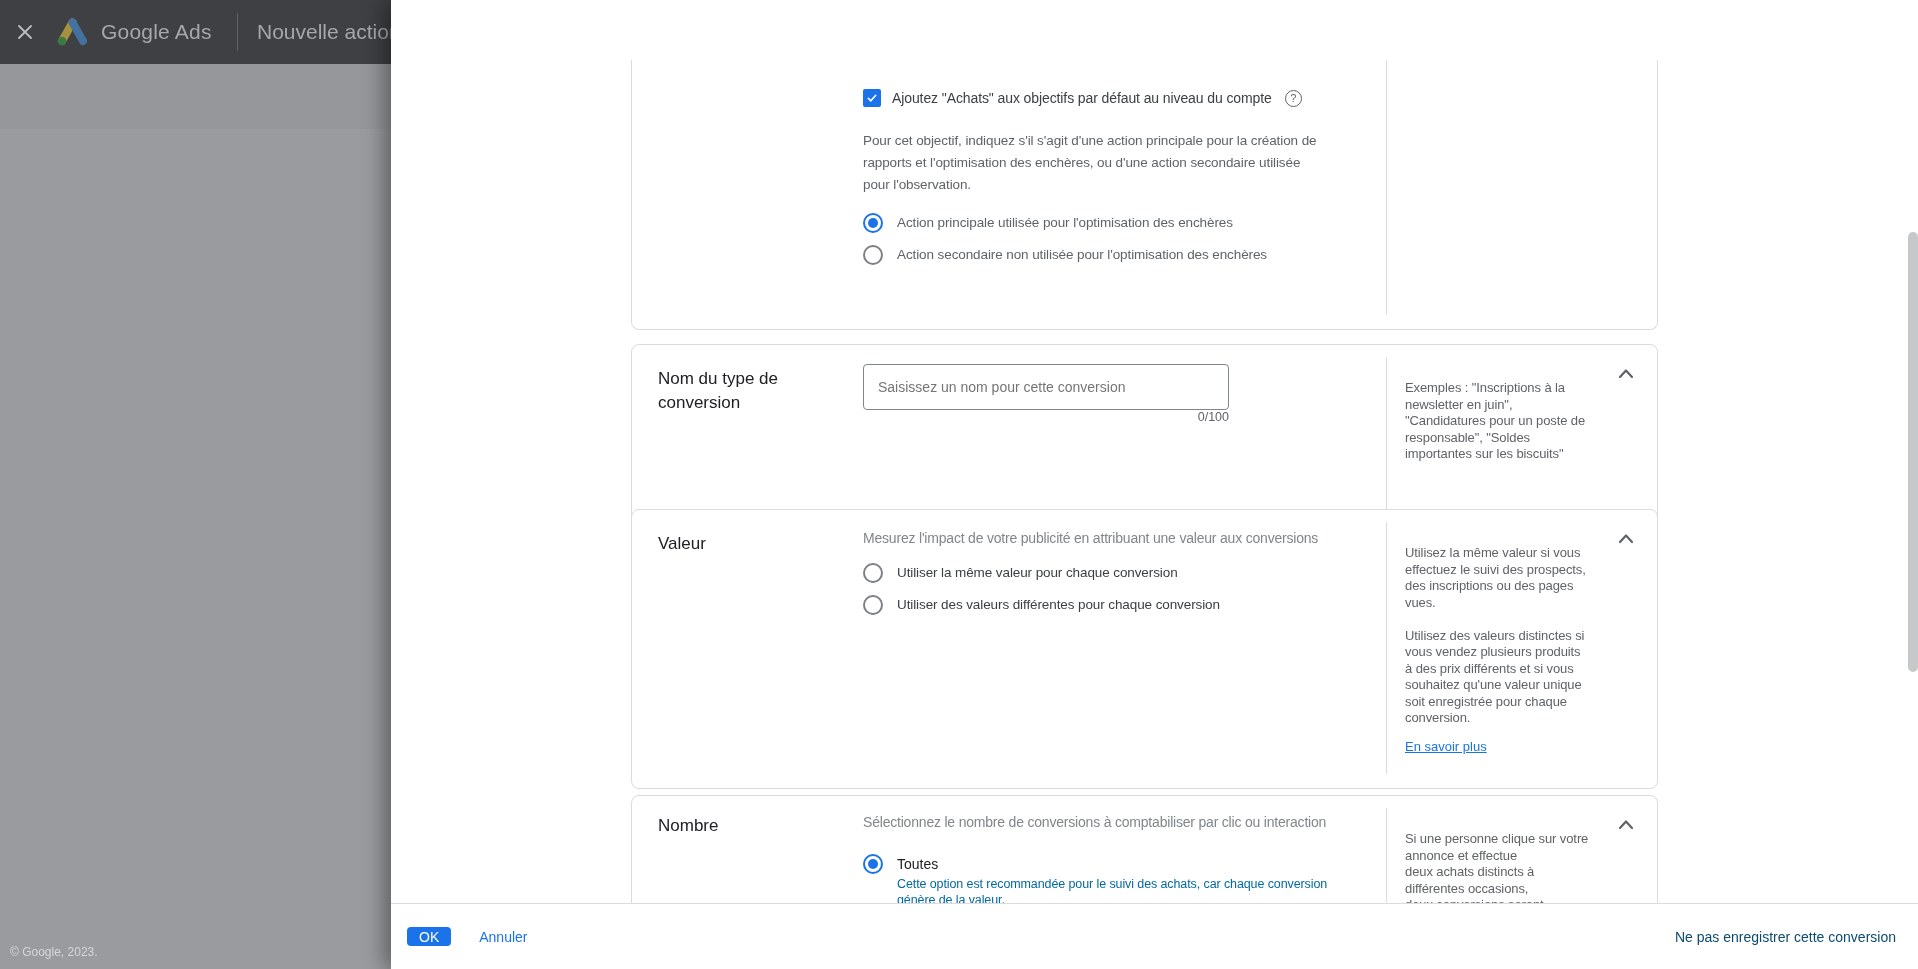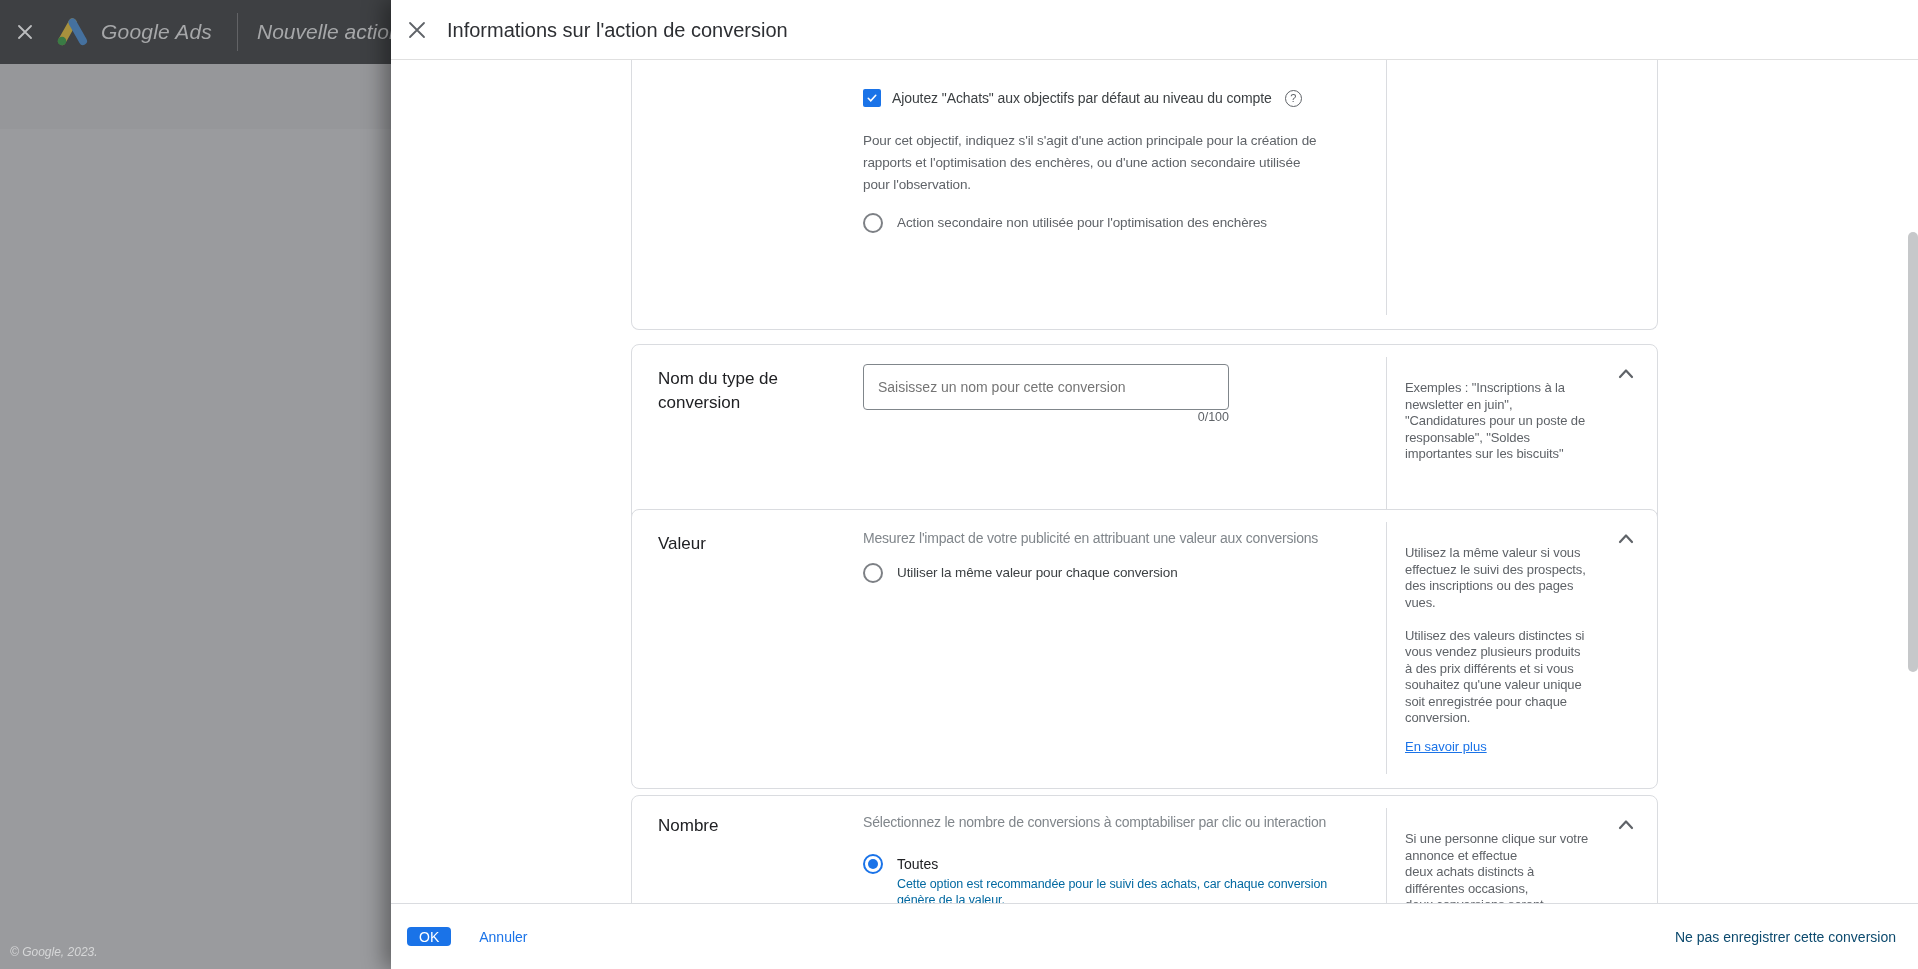--- a/index.html
+++ b/index.html
@@ -1,19 +1,19 @@
 <!DOCTYPE html>
 <html><head>
 <meta charset="utf-8">
 <style>
   * { margin:0; padding:0; box-sizing:border-box; }
   html,body { width:1918px; height:969px; overflow:hidden; font-family:"Liberation Sans", sans-serif; background:#fff; }
 
   
-  .backdrop { position:absolute; left:0; top:0; width:391px; height:969px; background:#9a9b9e;font-style:italic; }
+  .backdrop { position:absolute; left:0; top:0; width:391px; height:969px; background:#9a9b9e; }
   .topbar { position:absolute; left:0; top:0; width:100%; height:64px; background:#3e4043; overflow:hidden; }
   .topbar-close { position:absolute; left:18px; top:25px; width:14px; height:14px; }
   .brand-logo { position:absolute; left:55px; top:17px; }
   .brand-text { position:absolute; left:101px; top:0; line-height:64px; font-size:21px; color:#a6a7a9; letter-spacing:0.2px; white-space:nowrap; }
   .topbar-divider { position:absolute; left:237px; top:13px; width:1px; height:38px; background:#626366; }
   .topbar-pagetitle { position:absolute; left:257px; top:0; width:134px; line-height:64px; font-size:21px; color:#a6a7a9; white-space:nowrap; overflow:hidden; }
 
   .stepbar { position:absolute; left:0; top:64px; width:100%; height:65px; background:#96979a; overflow:hidden; }
   .step1-label { position:absolute; left:60px; top:64px; line-height:65px; font-size:14px; color:#2a2c2f; white-space:nowrap; }
 
@@ -107,46 +107,44 @@
 
     <div class="step1-label">Ajouter des actions de conversion</div>
 
   </div>
 
   <div class="copyright">© Google, 2023.</div>
 </div>
 
 <div class="modal">
 
-  <div class="modal-header">
-    <svg class="modal-close" viewBox="0 0 18 18">
-      <path d="M2 2 L16 16 M16 2 L2 16" stroke="#5f6368" stroke-width="1.8" stroke-linecap="round"></path>
-    </svg>
-    <div class="modal-title">Informations sur l'action de conversion</div>
-  </div>
 
   <div class="modal-body">
 
     <div class="card card-1">
       <div class="col-label"></div>
       <div class="col-main goal-main">
         <div class="checkbox-row">
           <span class="checkbox">
             <svg width="12" height="12" viewBox="0 0 24 24">
               <path d="M4.5 12.5l5 5 10-11" stroke="#fff" stroke-width="3.2" fill="none" stroke-linecap="round"></path>
             </svg>
           </span>
           <span class="checkbox-label">Ajoutez "Achats" aux objectifs par défaut au niveau du compte</span>
           <span class="help-circle">?</span>
         </div>
         <div class="goal-desc preline">Pour cet objectif, indiquez s'il s'agit d'une action principale pour la création de
 rapports et l'optimisation des enchères, ou d'une action secondaire utilisée
 pour l'observation.</div>
         <div class="radio-group">
           <div class="radio-row">
+            <span class="radio sel"></span>
+            <span class="radio-label">Action principale utilisée pour l'optimisation des enchères</span>
+          </div>
+          <div class="radio-row">
             <span class="radio"></span>
             <span class="radio-label">Action secondaire non utilisée pour l'optimisation des enchères</span>
           </div>
         </div>
       </div>
       <div class="col-help"></div>
     </div>
 
     <div class="card card-2">
       <div class="col-label">
@@ -172,20 +170,24 @@
     <div class="card card-3">
       <div class="col-label">
         <div class="section-label">Valeur</div>
       </div>
       <div class="col-main value-main">
         <div class="section-desc">Mesurez l'impact de votre publicité en attribuant une valeur aux conversions</div>
         <div class="radio-group value-radios">
           <div class="radio-row">
             <span class="radio"></span>
             <span class="radio-label">Utiliser la même valeur pour chaque conversion</span>
+          </div>
+          <div class="radio-row">
+            <span class="radio"></span>
+            <span class="radio-label">Utiliser des valeurs différentes pour chaque conversion</span>
           </div>
         </div>
       </div>
       <div class="col-help">
         <div class="help-text">Utilisez la même valeur si vous
 effectuez le suivi des prospects,
 des inscriptions ou des pages
 vues.
 
 Utilisez des valeurs distinctes si

